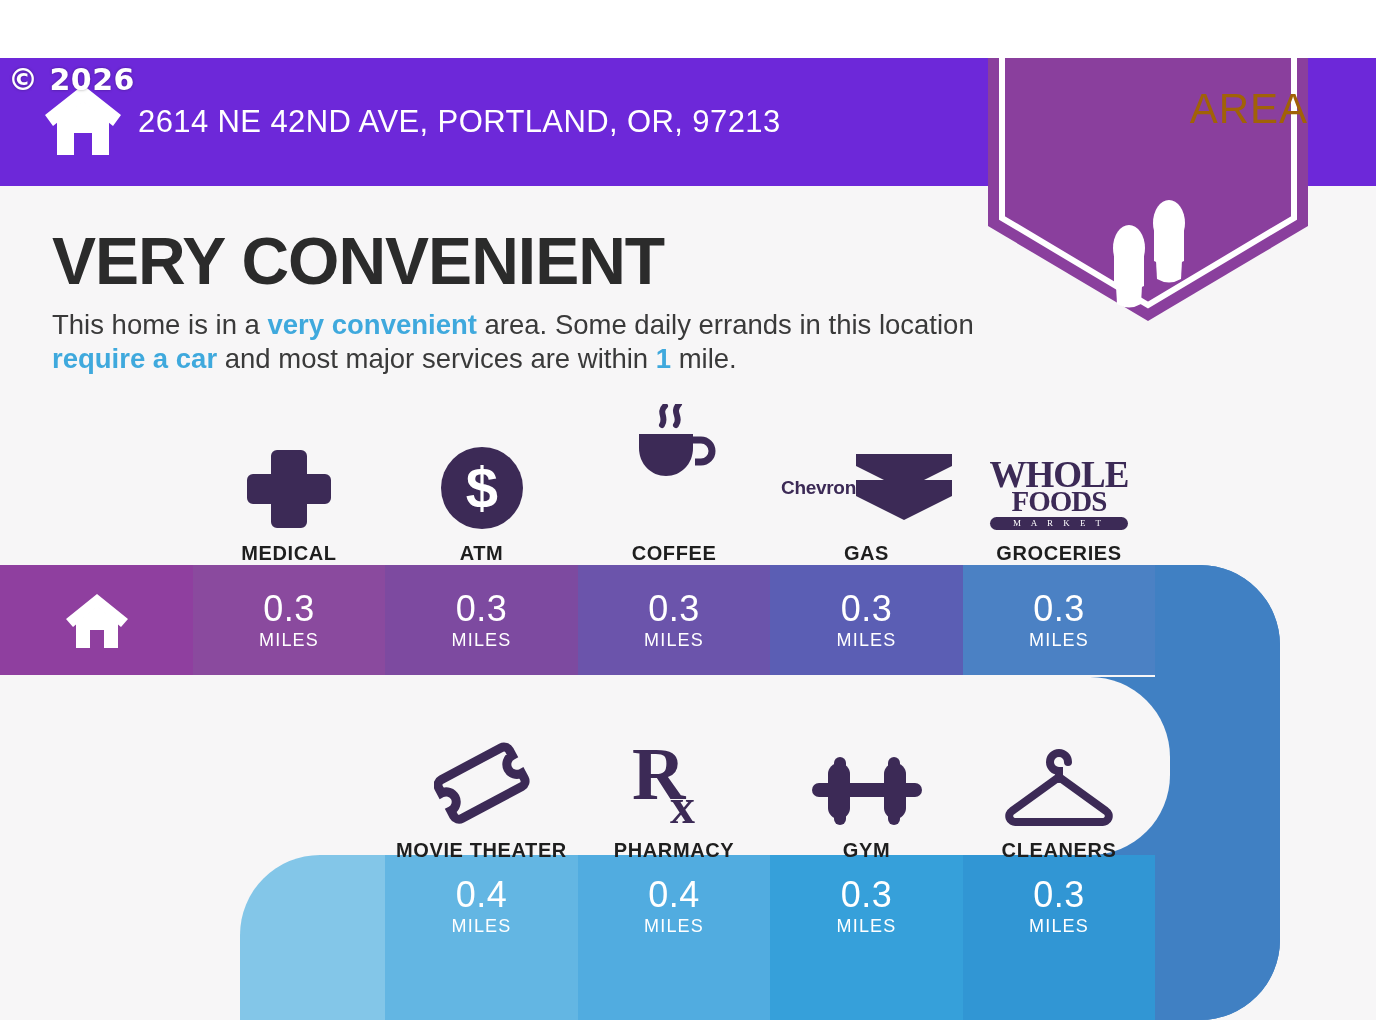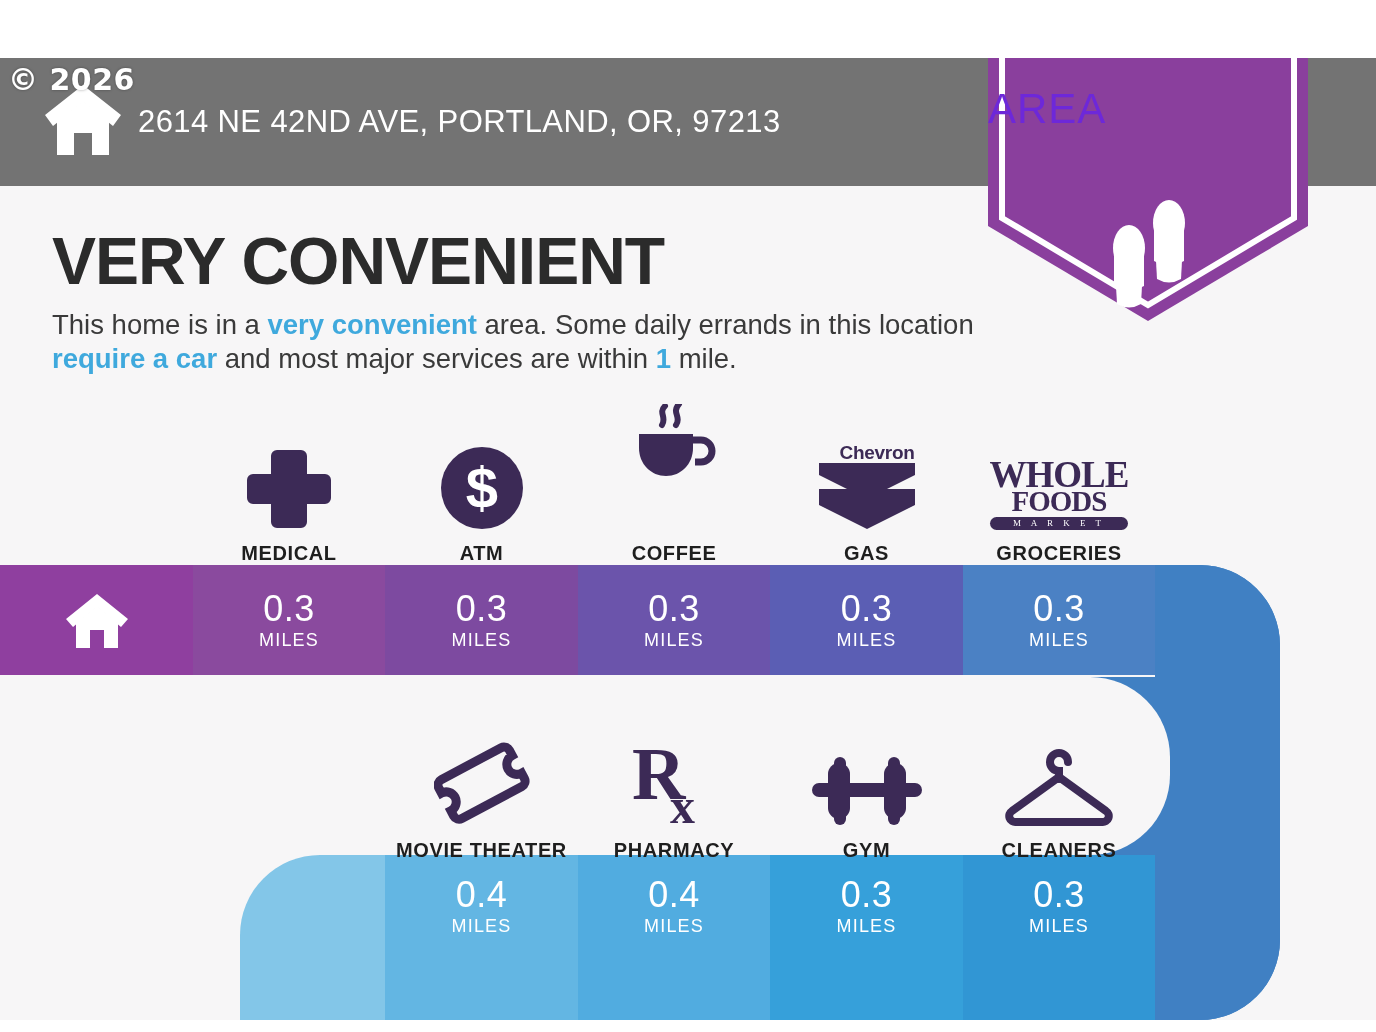--- a/index.html
+++ b/index.html
@@ -15,21 +15,21 @@
     background:#f7f6f7;
     overflow:hidden;
   }
   
   .top-strip{position:absolute;left:0;top:0;width:1376px;height:58px;background:#ffffff;z-index:5;}
   .bottom-strip{position:absolute;left:0;bottom:0;width:1376px;height:12px;background:#ffffff;z-index:5;}
 
   
   .header{
     position:absolute;left:0;top:58px;width:1376px;height:128px;
-    background:#737373;
+    background:#6d28d9;
     z-index:2;
   }
   .header-home{
     position:absolute;left:44px;top:27px;width:78px;height:72px;
   }
   .header-address{
     position:absolute;left:138px;top:0;height:128px;
     display:flex;align-items:center;
     color:#ffffff;
     font-size:31px;
@@ -48,22 +48,22 @@
     font-family:"DejaVu Sans", sans-serif;
   }
 
   
   .badge{
     position:absolute;left:988px;top:58px;width:320px;height:263px;
     z-index:4;
   }
   .badge svg{display:block;}
   .badge-text{
-    position:absolute;left:0;top:28px;width:320px;text-align:left;
-    color:#6d28d9;font-size:42px;line-height:45px;font-weight:400;
+    position:absolute;left:0;top:28px;width:320px;text-align:right;
+    color:#a16207;font-size:42px;line-height:45px;font-weight:400;
     letter-spacing:1px;
     pointer-events:none;
   }
 
   
   .headline{
     position:absolute;left:52px;top:228px;
     font-size:66px;line-height:66px;font-weight:bold;
     color:#2b2b2b;letter-spacing:-1px;
     z-index:3;
@@ -239,21 +239,21 @@
           <path d="M36 2 c-7 7 2 11 -3 19 M50 0 c-8 9 3 13 -3 21" stroke="#3c2a56" stroke-width="6" fill="none" stroke-linecap="round"></path>
           <path d="M10 30 h54 v14 c0 16 -12 28 -27 28 S10 60 10 44 Z" fill="#3c2a56"></path>
           <path d="M64 36 h8 a11 11 0 0 1 0 22 h-6" stroke="#3c2a56" stroke-width="7" fill="none"></path>
         </svg>
       </div>
       <div class="icon-label">COFFEE</div>
     </div>
 
     <div class="icon-cell" style="left:770px;top:0;width:193px;height:140px;">
       <div class="icon-art" style="flex-direction:column;">
-        <div style="display:flex;flex-direction:column;align-items:flex-end;">
+        <div style="display:flex;flex-direction:row;align-items:center;">
           <div class="chev-word">Chevron</div>
           <svg width="96" height="68" viewBox="0 0 96 68" style="margin-top:1px;">
             <path d="M0 0 h96 v12 L48 36 L0 12 Z" fill="#3c2a56"></path>
             <path d="M0 26 h96 v16 L48 66 L0 42 Z" fill="#3c2a56"></path>
           </svg>
         </div>
       </div>
       <div class="icon-label">GAS</div>
     </div>
 

